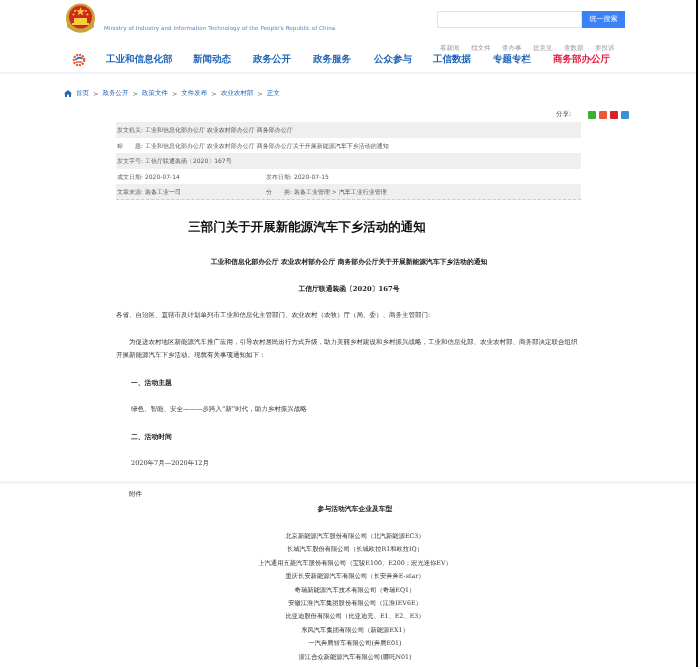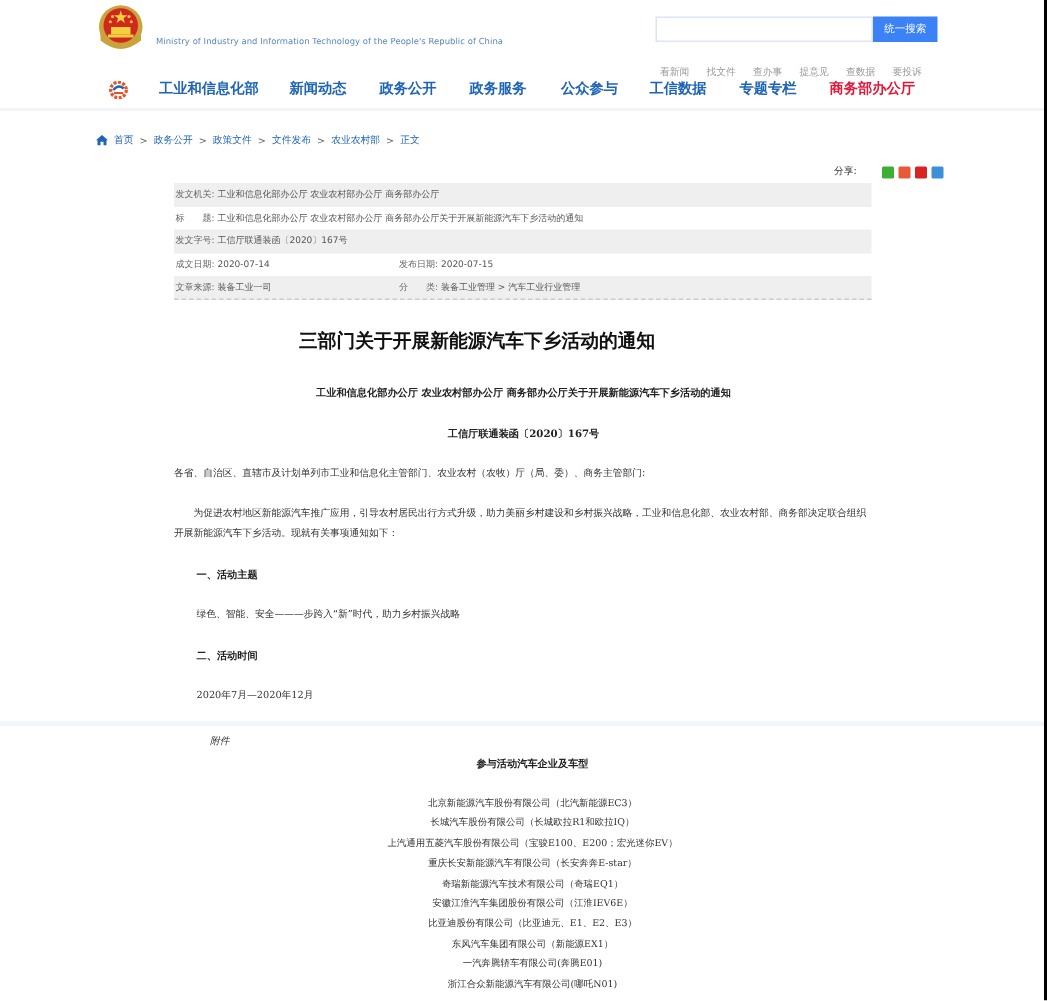--- a/index.html
+++ b/index.html
@@ -34,29 +34,29 @@
 
   
   .meta { position: absolute; left: 116px; top: 122px; width: 465px; }
   .meta-row { height: 15.5px; font-size: 6px; color: #555; line-height: 15.5px; padding-left: 1px; position: relative; white-space: nowrap; }
   .meta-row.shade { background: #efefef; }
   .meta-row.dashed { border-bottom: 1px dashed #ccc; }
   .meta-row .label { color: #666; }
   .meta-row .col2 { position: absolute; left: 150px; top: 0; }
 
   
-  .article-title { position: absolute; left: 16px; width: 604px; top: 219px; text-align: center; font-size: 12.5px; font-weight: bold; color: #111; }
+  .article-title { position: absolute; left: 5px; width: 604px; top: 219px; text-align: center; font-size: 12.5px; font-weight: bold; color: #111; }
   .sub-title { position: absolute; left: 0; width: 698px; top: 257px; text-align: center; font-size: 6.8px; font-weight: bold; color: #222; font-family: "DejaVu Serif", serif; }
   .doc-no { position: absolute; left: 0; width: 698px; top: 284px; text-align: center; font-size: 6.8px; font-weight: bold; color: #222; font-family: "DejaVu Serif", serif; }
   .para { position: absolute; left: 116px; width: 466px; font-size: 6.5px; color: #333; line-height: 13px; }
   .heading { position: absolute; left: 131px; font-size: 6.8px; font-weight: bold; color: #222; }
 
   .divider { position: absolute; left: 0; top: 481px; width: 698px; height: 3px; background: #f1f5fa; }
 
-  .attach-label { position: absolute; left: 140px; top: 490px; font-size: 6.5px; color: #333; font-style: italic; }
+  .attach-label { position: absolute; left: 129px; top: 490px; font-size: 6.5px; color: #333; }
   .attach-title { position: absolute; left: 0; width: 710px; top: 504px; text-align: center; font-size: 6.8px; font-weight: bold; color: #222; }
   .company-list { position: absolute; left: 0; width: 710px; top: 529px; text-align: center; }
   .company { font-size: 6.3px; color: #333; height: 13.4px; line-height: 13.4px; font-family: "DejaVu Serif", serif; }
 </style>
 </head>
 <body>
 
 <div class="right-edge"></div>
 
 <div class="header">

